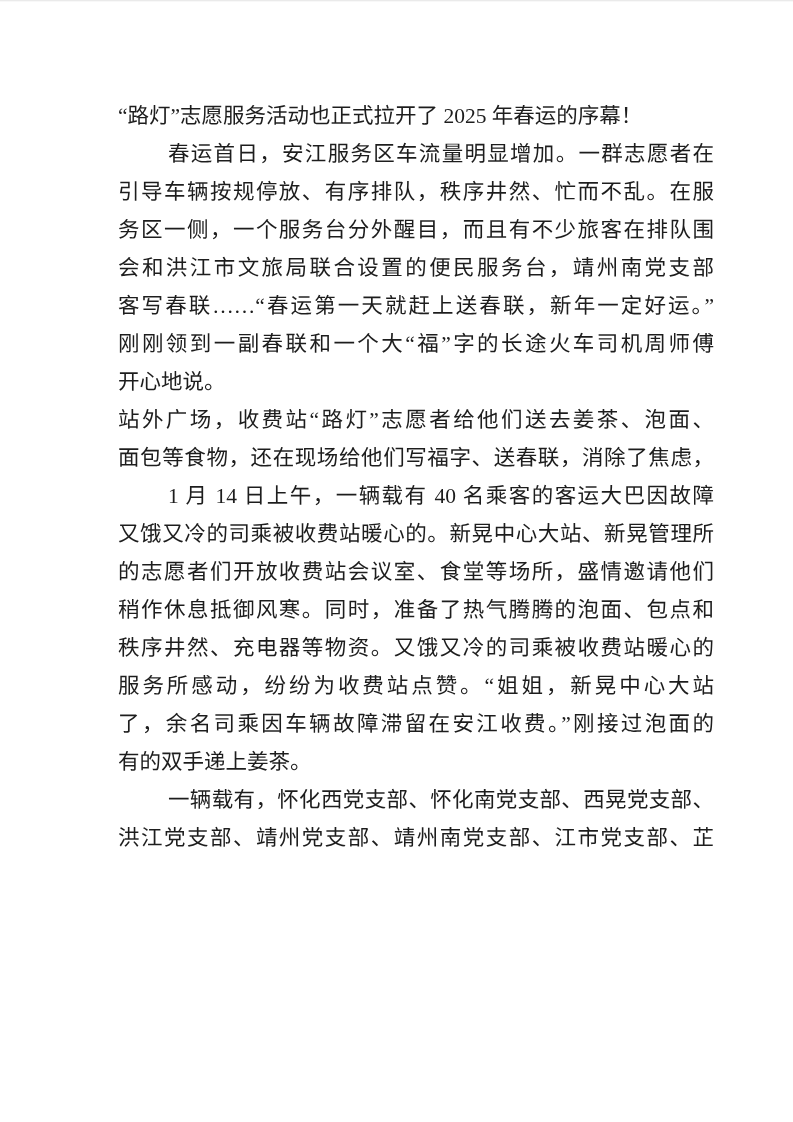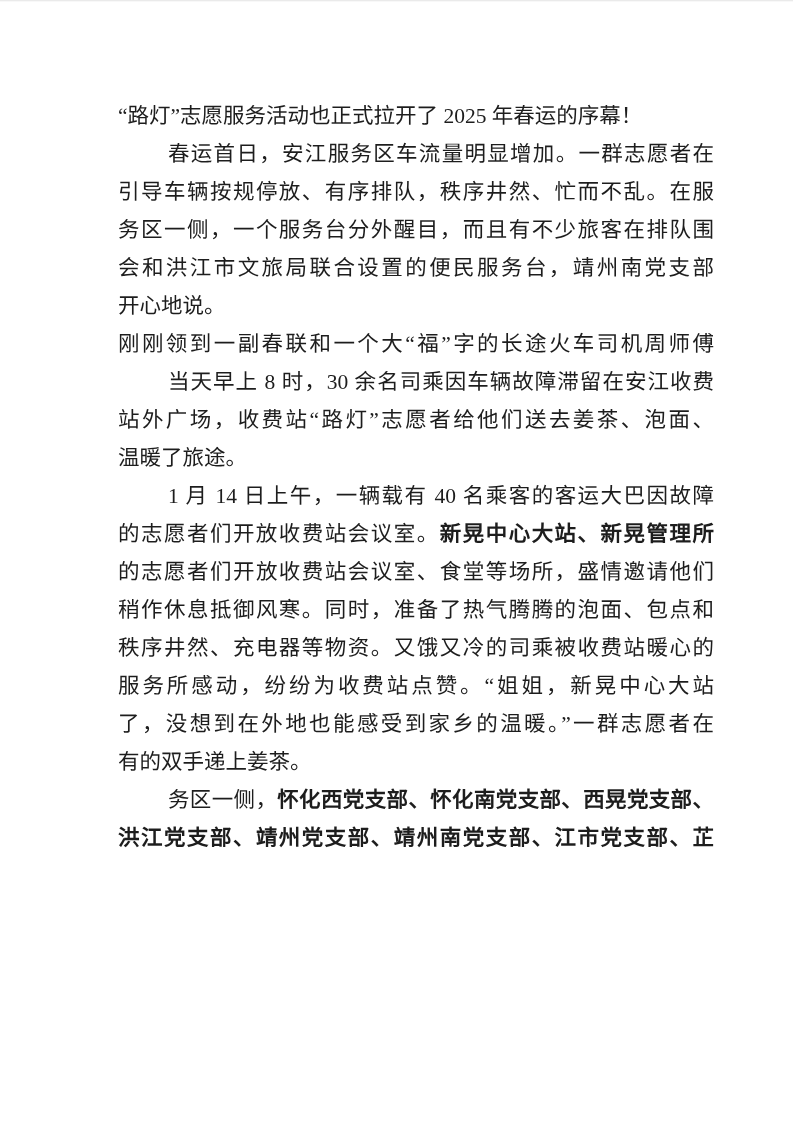--- a/index.html
+++ b/index.html
@@ -24,42 +24,42 @@
     height:38px;
     color:#1d1d1d;
     text-align:justify;
     text-align-last:justify;
     text-justify:inter-character;
     white-space:normal;
   }
   .line.indent{text-indent:50px;}
   .line.para-end{text-align-last:left;}
   .seg{font-weight:normal;}
-  .seg.b{font-weight:bold;}
+  .seg.b{font-weight:normal;}
 </style>
 </head>
 <body>
 
 <div class="page">
   <div class="top-edge"></div>
   <div class="content" style="color: rgb(29, 29, 29);">
       <div class="line para-end"><span class="seg">“路灯”志愿服务活动也正式拉开了 2025 年春运的序幕！</span></div>
       <div class="line indent"><span class="seg">春运首日，安江服务区车流量明显增加。一群志愿者在</span></div>
       <div class="line"><span class="seg">引导车辆按规停放、有序排队，秩序井然、忙而不乱。在服</span></div>
       <div class="line"><span class="seg">务区一侧，一个服务台分外醒目，而且有不少旅客在排队围</span></div>
       <div class="line"><span class="seg">会和洪江市文旅局联合设置的便民服务台，靖州南党支部</span></div>
+      <div class="line"><span class="seg">客写春联……“春运第一天就赶上送春联，新年一定好运。”</span></div>
+      <div class="line"><span class="seg">刚刚领到一副春联和一个大“福”字的长途火车司机周师傅</span></div>
       <div class="line para-end"><span class="seg">开心地说。</span></div>
-      <div class="line"><span class="seg">刚刚领到一副春联和一个大“福”字的长途火车司机周师傅</span></div>
-      <div class="line indent"><span class="seg">当天早上 8 时，30 余名司乘因车辆故障滞留在安江收费</span></div>
       <div class="line"><span class="seg">站外广场，收费站“路灯”志愿者给他们送去姜茶、泡面、</span></div>
-      <div class="line para-end"><span class="seg">温暖了旅途。</span></div>
+      <div class="line"><span class="seg">面包等食物，还在现场给他们写福字、送春联，消除了焦虑，</span></div>
       <div class="line indent"><span class="seg">1 月 14 日上午，一辆载有 40 名乘客的客运大巴因故障</span></div>
-      <div class="line"><span class="seg">的志愿者们开放收费站会议室。</span><span class="seg b">新晃中心大站、新晃管理所</span></div>
+      <div class="line"><span class="seg">又饿又冷的司乘被收费站暖心的。</span><span class="seg b">新晃中心大站、新晃管理所</span></div>
       <div class="line"><span class="seg">的志愿者们开放收费站会议室、食堂等场所，盛情邀请他们</span></div>
       <div class="line"><span class="seg">稍作休息抵御风寒。同时，准备了热气腾腾的泡面、包点和</span></div>
       <div class="line"><span class="seg">秩序井然、充电器等物资。又饿又冷的司乘被收费站暖心的</span></div>
       <div class="line"><span class="seg">服务所感动，纷纷为收费站点赞。“姐姐，新晃中心大站</span></div>
-      <div class="line"><span class="seg">了，没想到在外地也能感受到家乡的温暖。”一群志愿者在</span></div>
+      <div class="line"><span class="seg">了，余名司乘因车辆故障滞留在安江收费。”刚接过泡面的</span></div>
       <div class="line para-end"><span class="seg">有的双手递上姜茶。</span></div>
-      <div class="line indent"><span class="seg">务区一侧，</span><span class="seg b">怀化西党支部、怀化南党支部、西晃党支部、</span></div>
+      <div class="line indent"><span class="seg">一辆载有，</span><span class="seg b">怀化西党支部、怀化南党支部、西晃党支部、</span></div>
       <div class="line"><span class="seg b">洪江党支部、靖州党支部、靖州南党支部、江市党支部、芷</span></div>
     </div>
 </div>
 
 </body></html>

